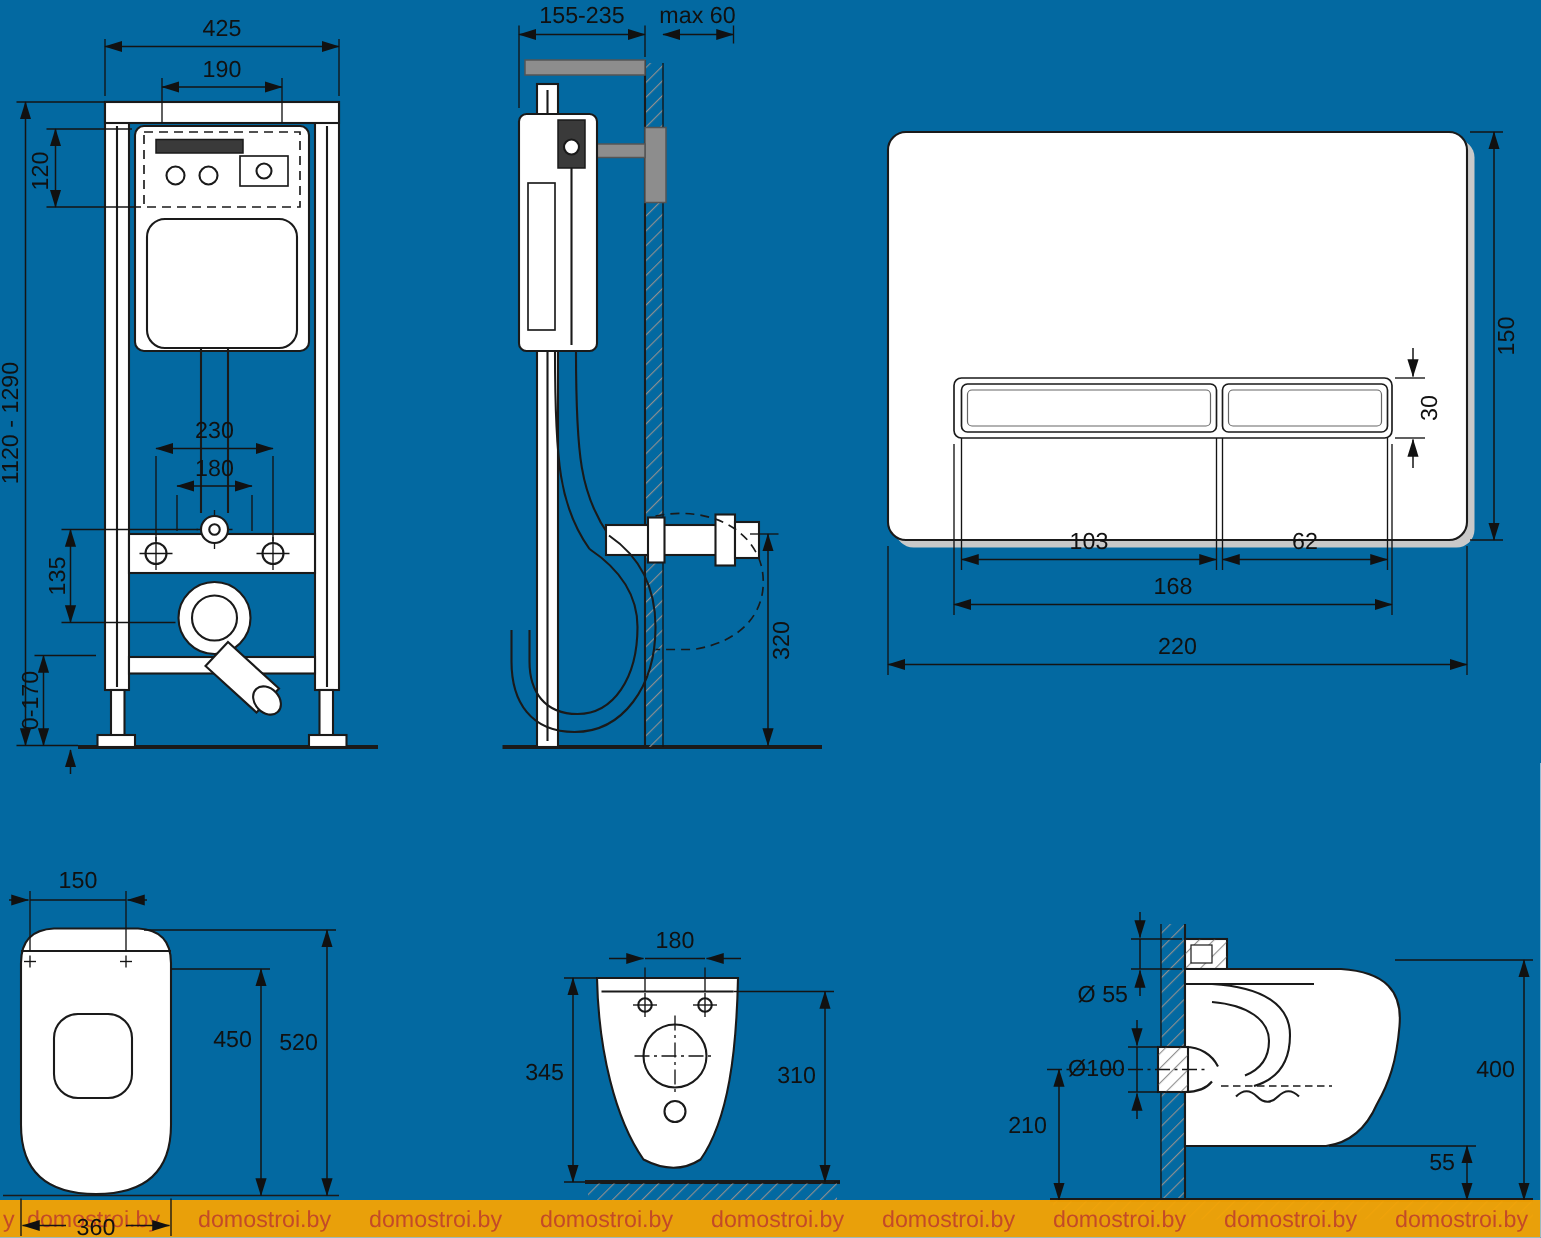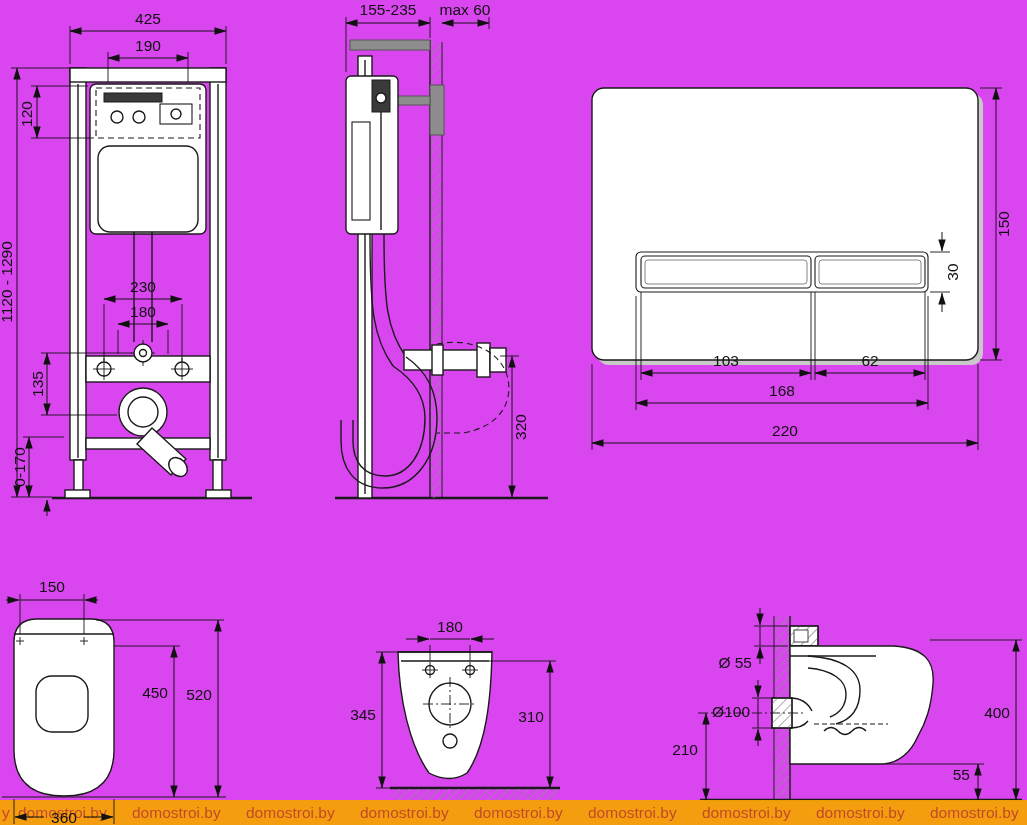--- a/index.html
+++ b/index.html
@@ -1,16 +1,16 @@
 <!DOCTYPE html>
 <html><head>
 <meta charset="utf-8">
 <style>
   html,body{margin:0;padding:0;background:#ffffff;}
-  .page{position:relative;width:1027px;height:825px;background:#d946ef;overflow:hidden;
+  .page{position:relative;width:1027px;height:825px;background:#0369a1;overflow:hidden;
         font-family:"Liberation Sans",sans-serif;}
   svg{display:block;}
   .ln{fill:none;stroke:#1a1a1a;stroke-width:1.4;}
   .thin{fill:none;stroke:#1a1a1a;stroke-width:1.1;}
   .thick{fill:none;stroke:#1a1a1a;stroke-width:2.6;}
   .fillw{fill:#ffffff;stroke:#1a1a1a;stroke-width:1.4;}
   .dark{fill:#3a3a3a;stroke:#1a1a1a;stroke-width:1;}
   .dark2{fill:#8d8d8d;stroke:#555555;stroke-width:1;}
   .shadow{fill:#c9c9c9;stroke:none;}
   .dsh{fill:none;stroke:#1a1a1a;stroke-width:1.1;stroke-dasharray:6 4;}

